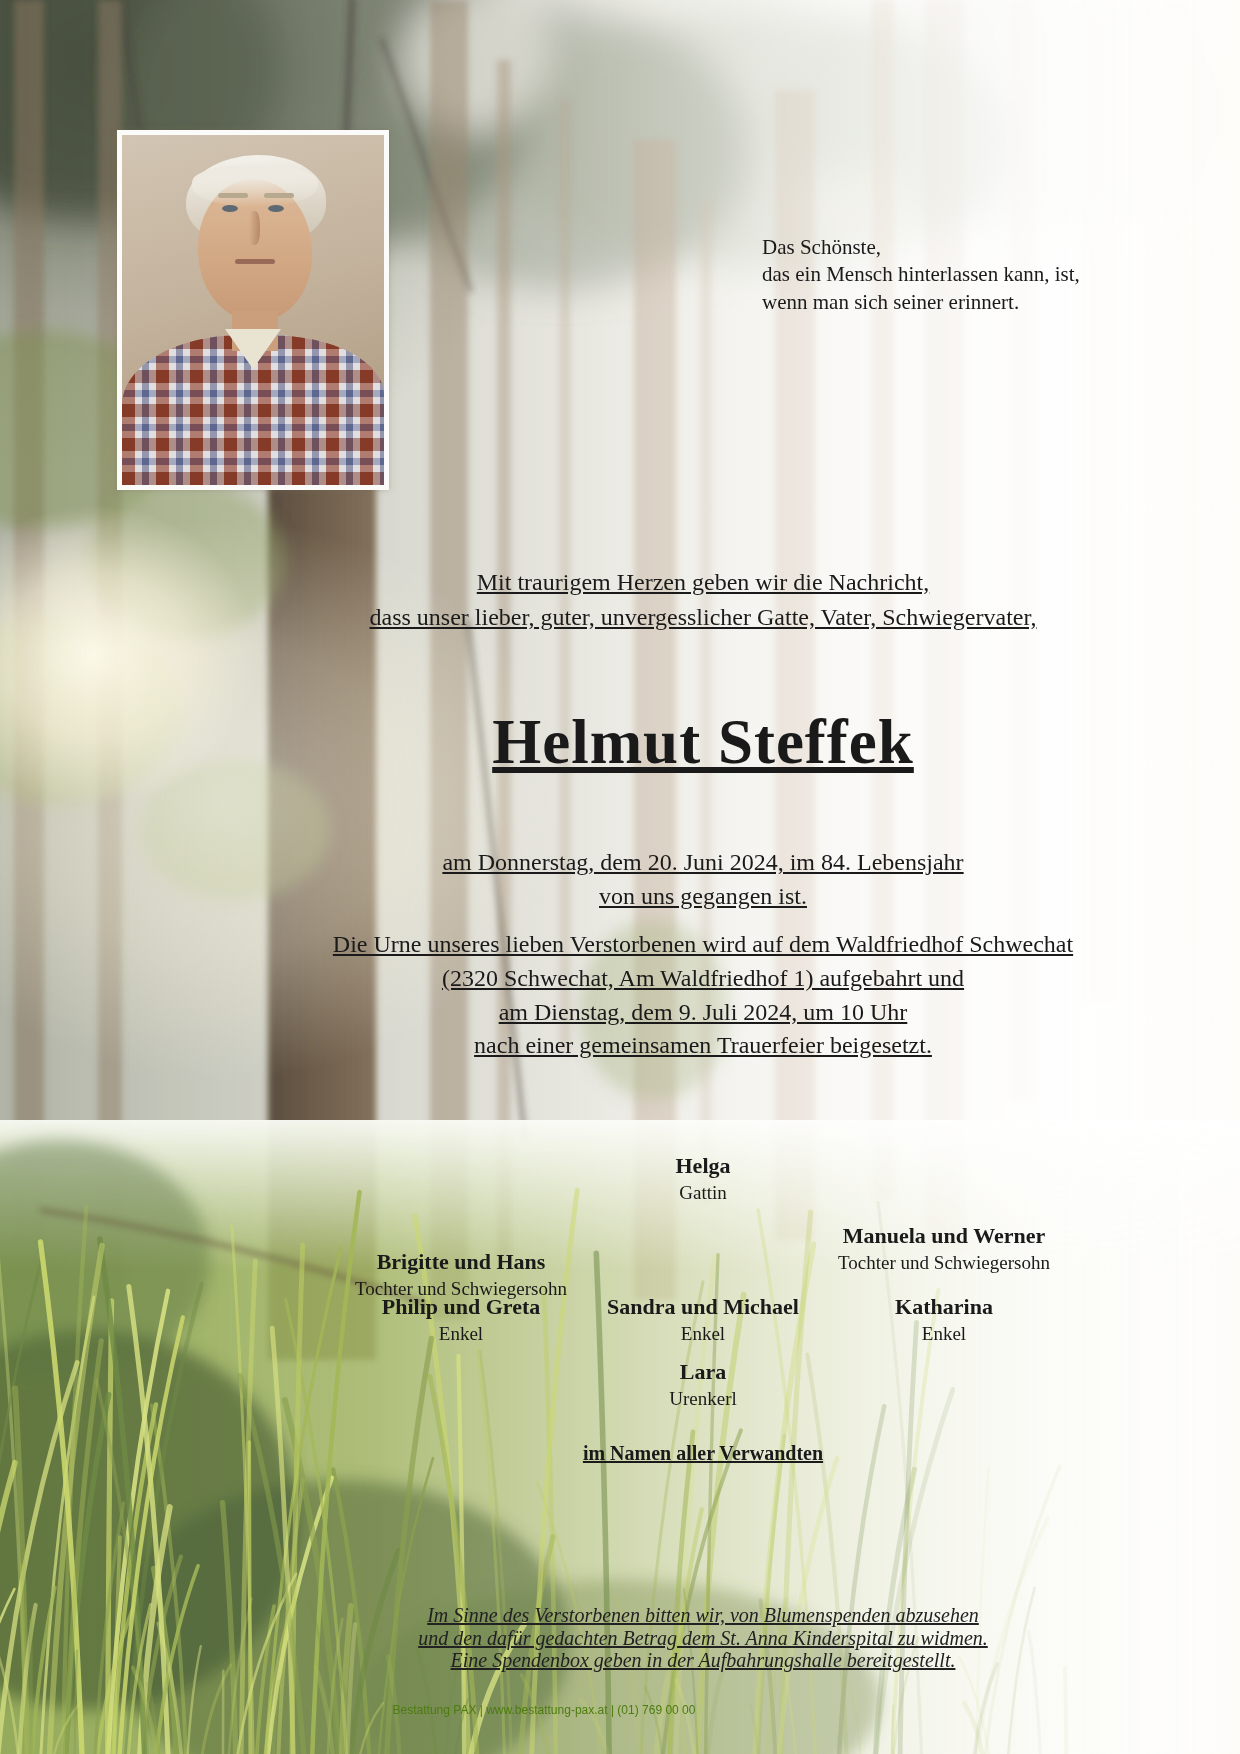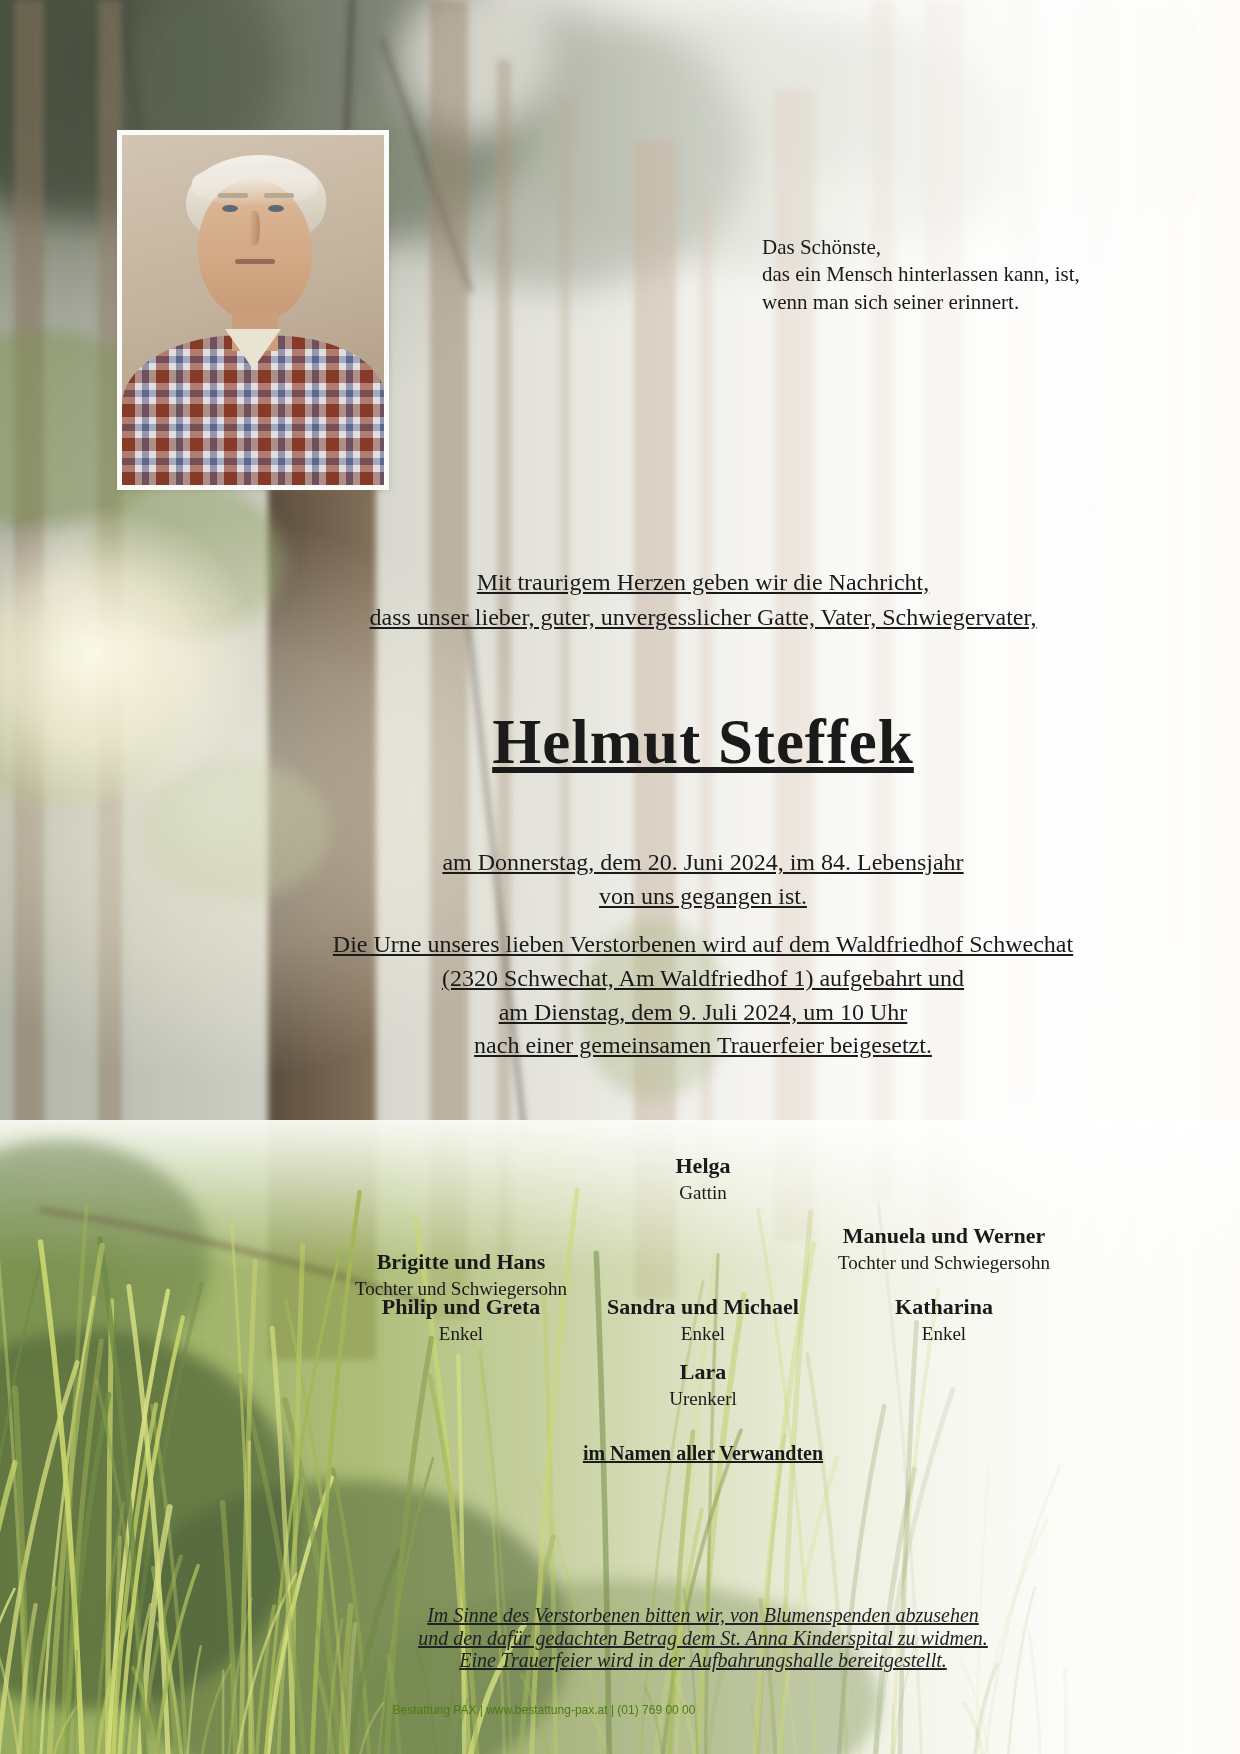--- a/index.html
+++ b/index.html
@@ -378,16 +378,16 @@
 <div class="mblock" style="left:533px;top:1358px;">
   <div class="mname">Lara</div>
   <div class="mrel">Urenkerl</div>
 </div>
 
 <div class="cx closing">im Namen aller Verwandten</div>
 
 <div class="cx donation">
   <div>Im Sinne des Verstorbenen bitten wir, von Blumenspenden abzusehen</div>
   <div>und den dafür gedachten Betrag dem St. Anna Kinderspital zu widmen.</div>
-  <div>Eine Trauerfeier wird in der Aufbahrungshalle bereitgestellt.</div>
+  <div>Eine Spendenbox geben in der Aufbahrungshalle bereitgestellt.</div>
 </div>
 
 <div class="footer">Bestattung PAX | www.bestattung-pax.at | (01) 769 00 00</div>
 
 </body></html>

